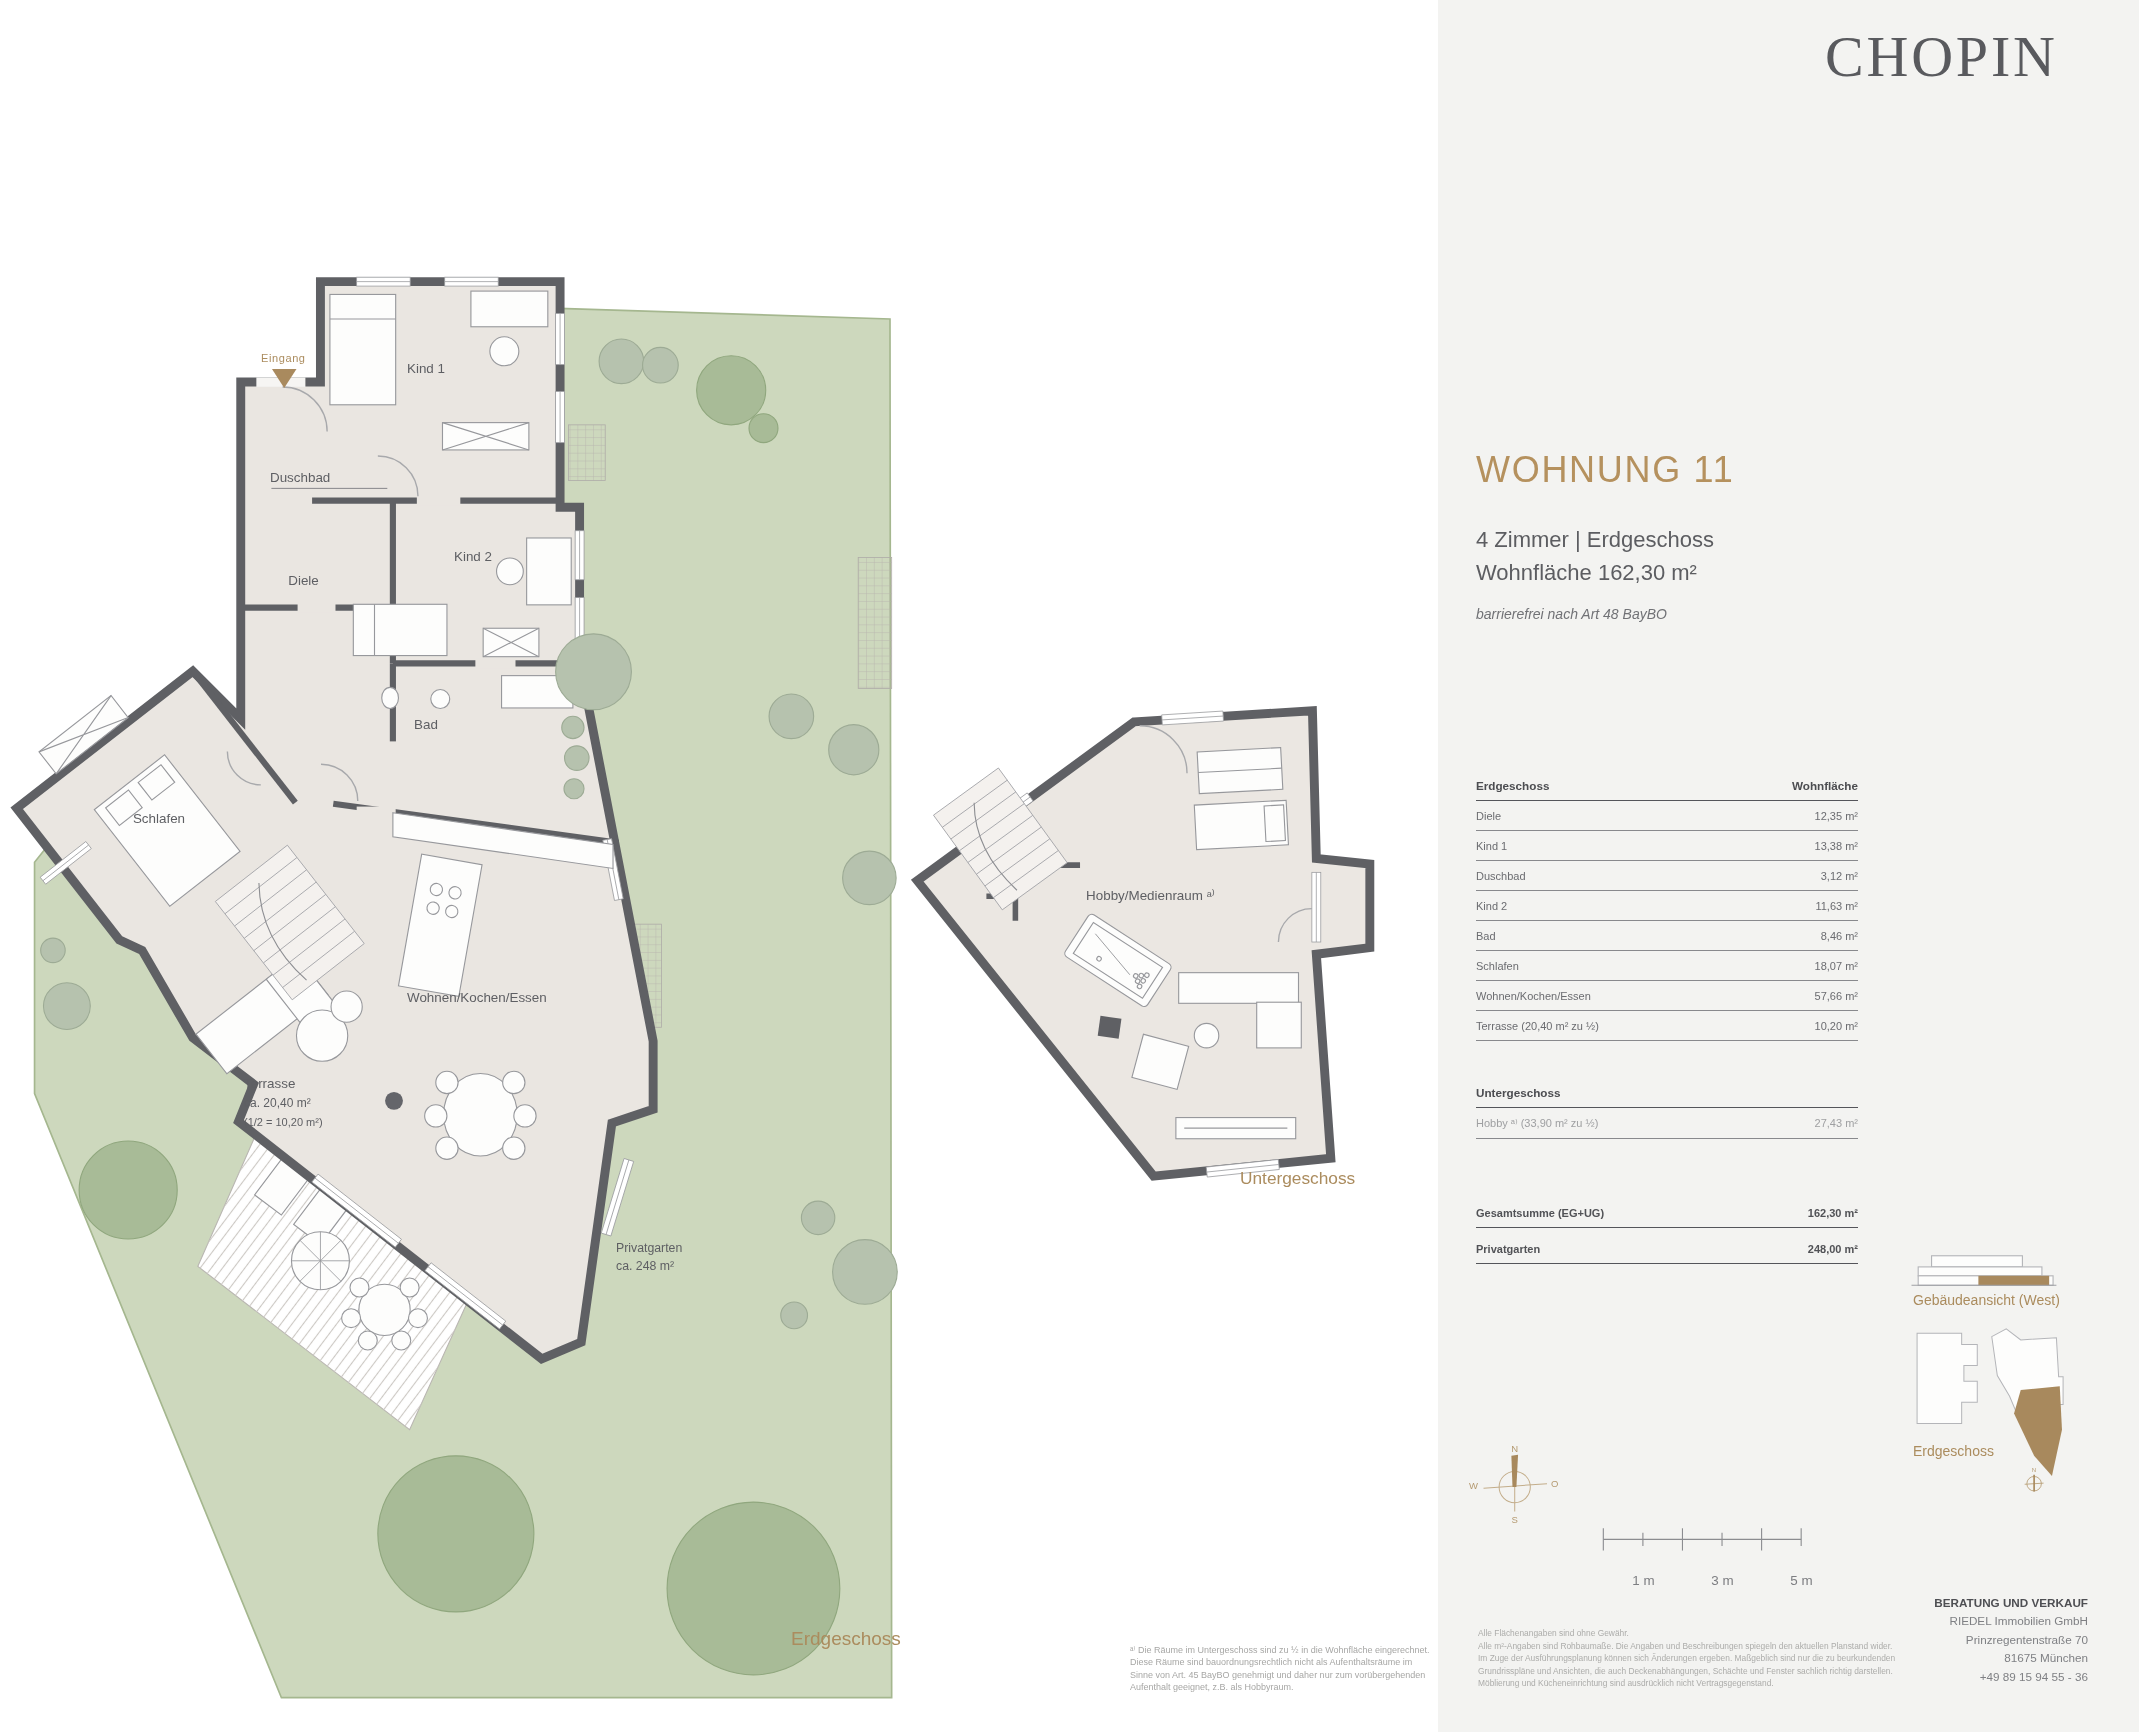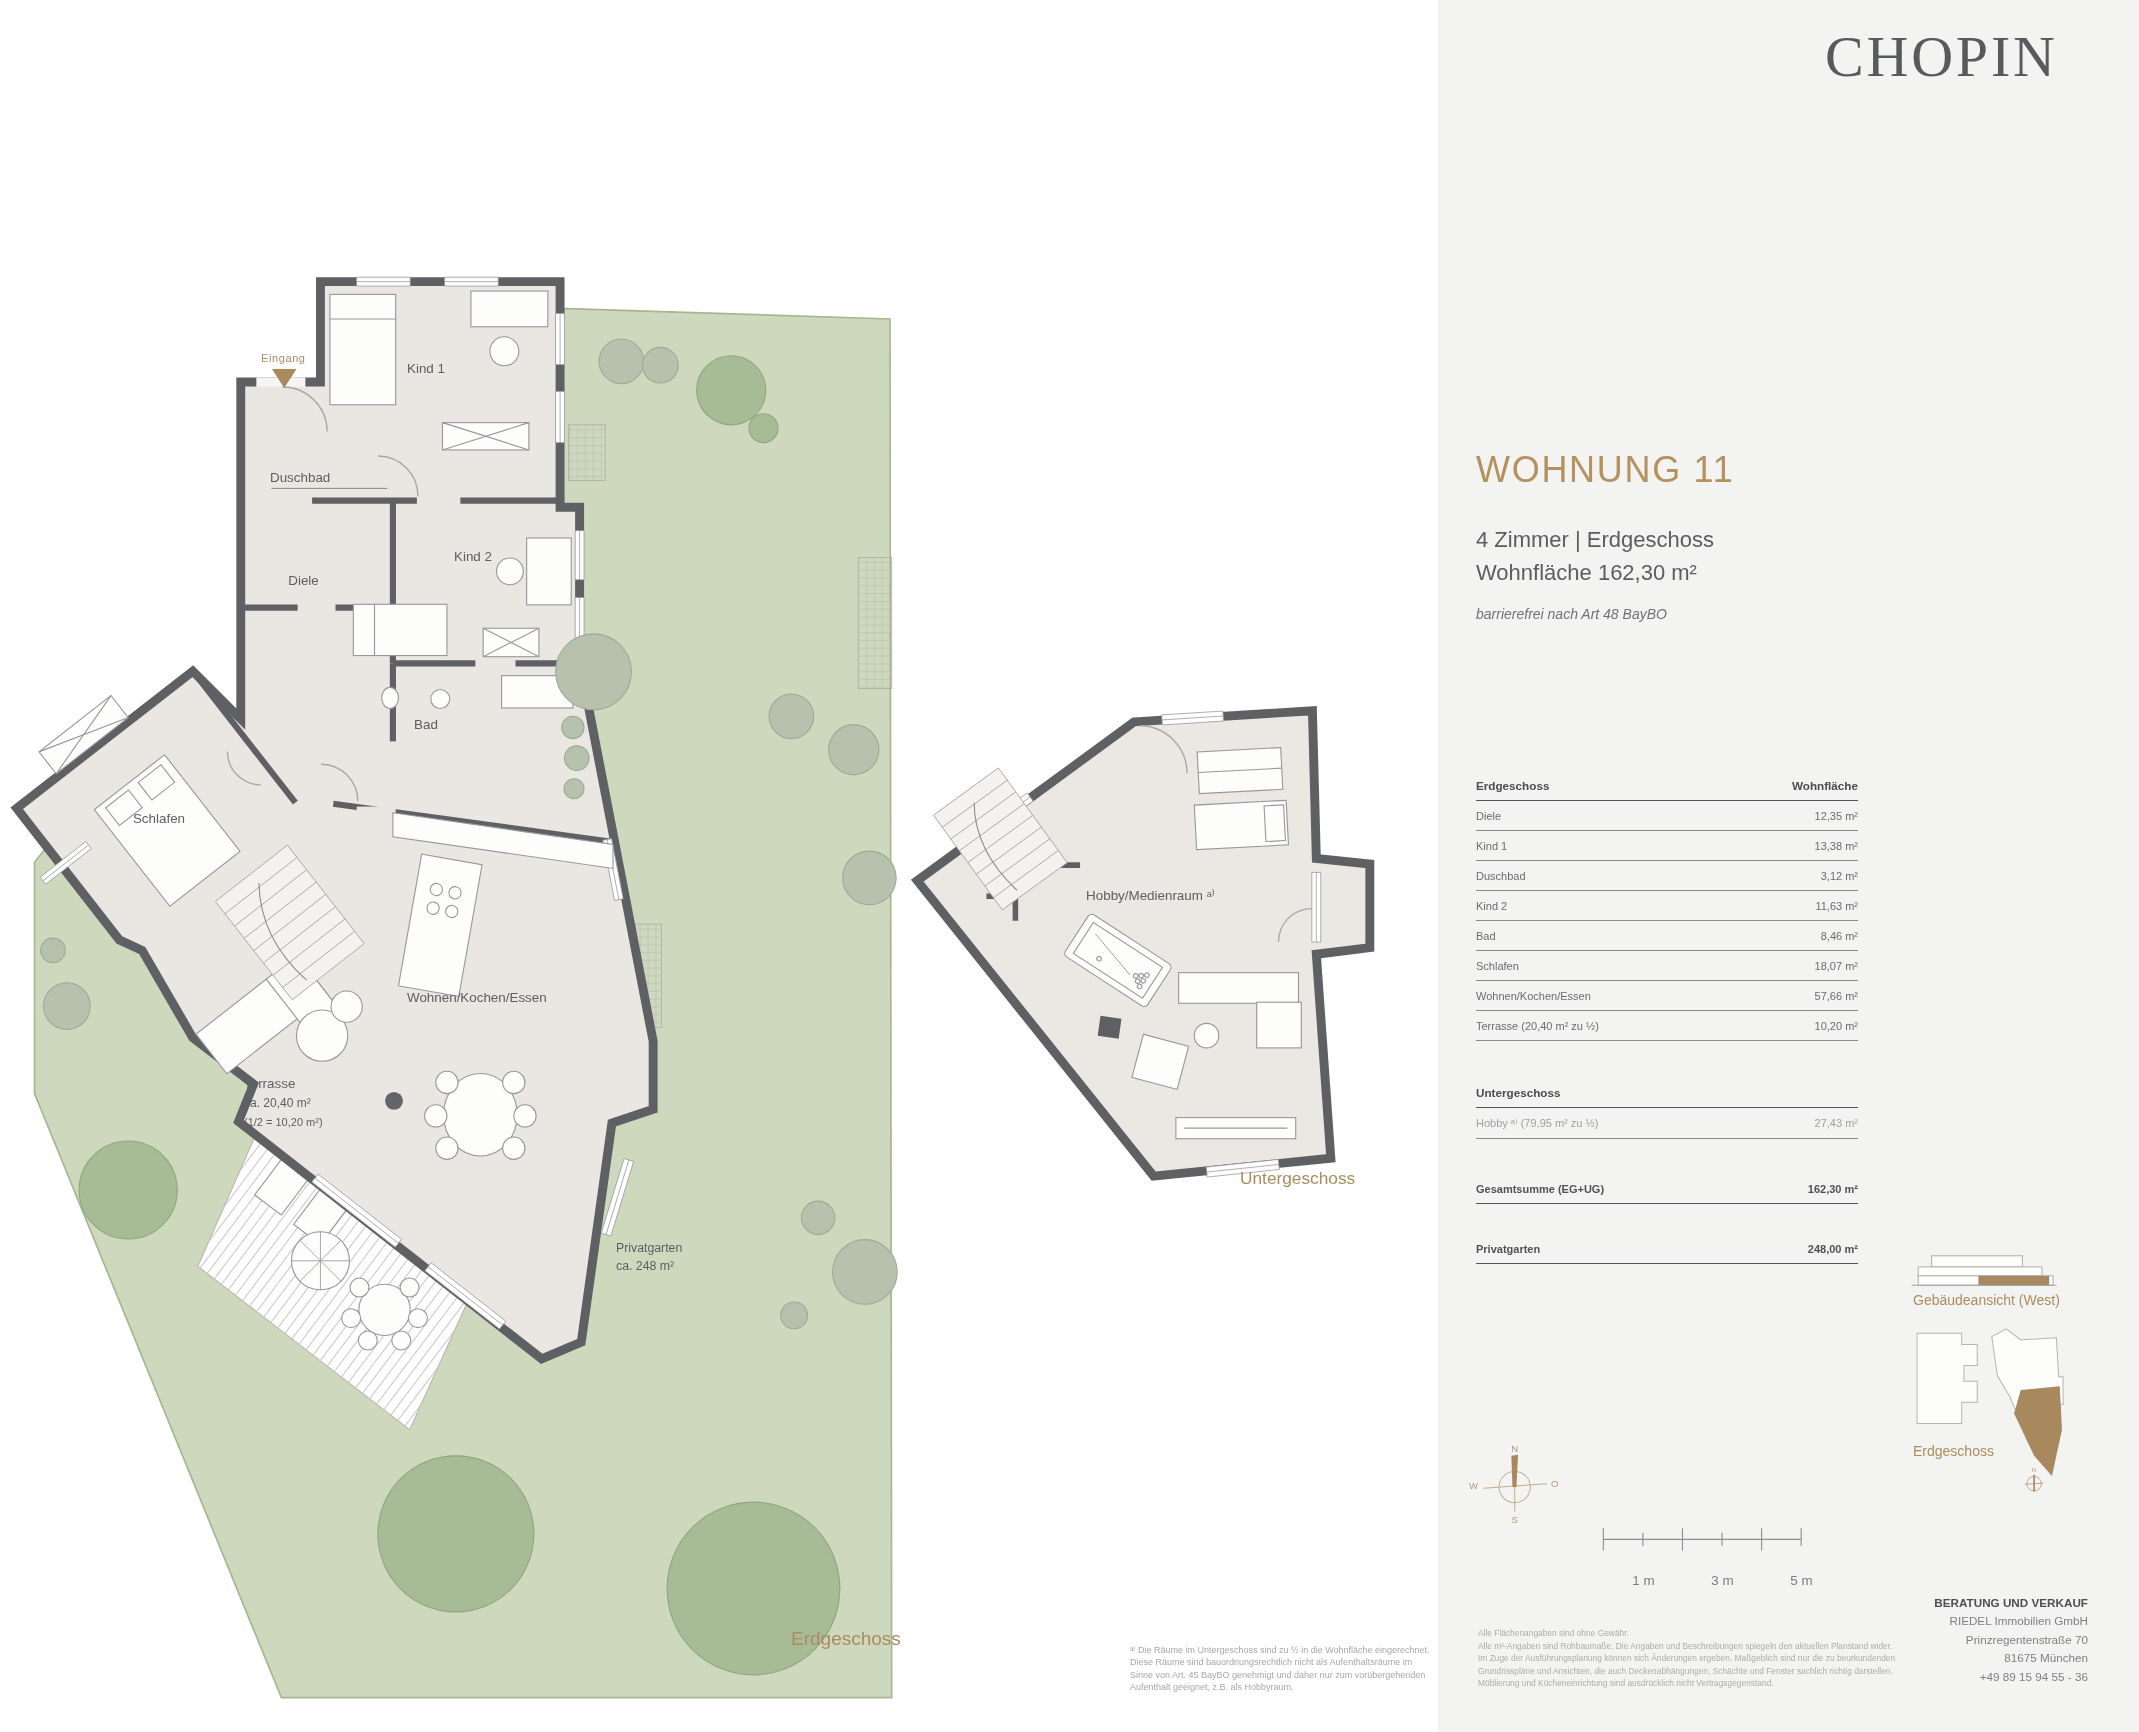--- a/index.html
+++ b/index.html
@@ -487,26 +487,26 @@
       <span>Terrasse (20,40 m² zu ½)</span>
       <span>10,20 m²</span>
     </div>
   </div>
 
   <div class="tbl" style="top:1086px;">
     <div class="thead">
       <span>Untergeschoss</span>
     </div>
     <div class="trow light" style="height:30px;border-bottom-width:1.4px;">
-      <span>Hobby ᵃ⁾ (79,95 m² zu ½)</span>
+      <span>Hobby ᵃ⁾ (33,90 m² zu ½)</span>
       <span>27,43 m²</span>
     </div>
   </div>
 
-  <div class="tbl" style="top:1174px;">
+  <div class="tbl" style="top:1198px;">
     <div class="trow strong">
       <span>Gesamtsumme (EG+UG)</span>
       <span>162,30 m²</span>
     </div>
   </div>
   <div class="tbl" style="top:1234px;">
     <div class="trow strong">
       <span>Privatgarten</span>
       <span>248,00 m²</span>
     </div>

